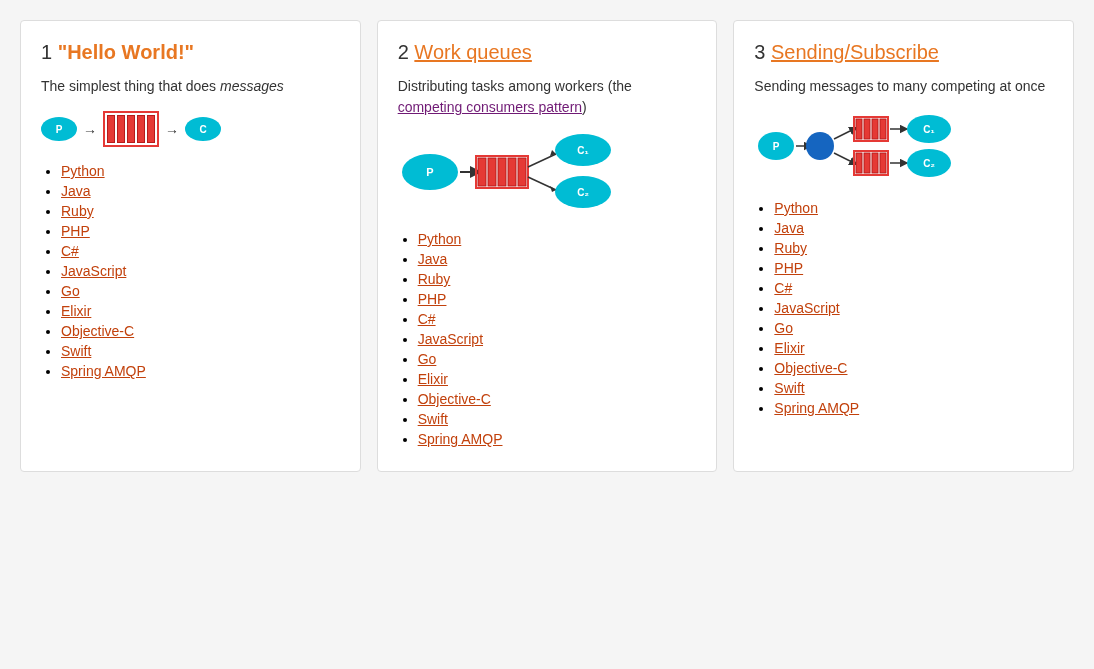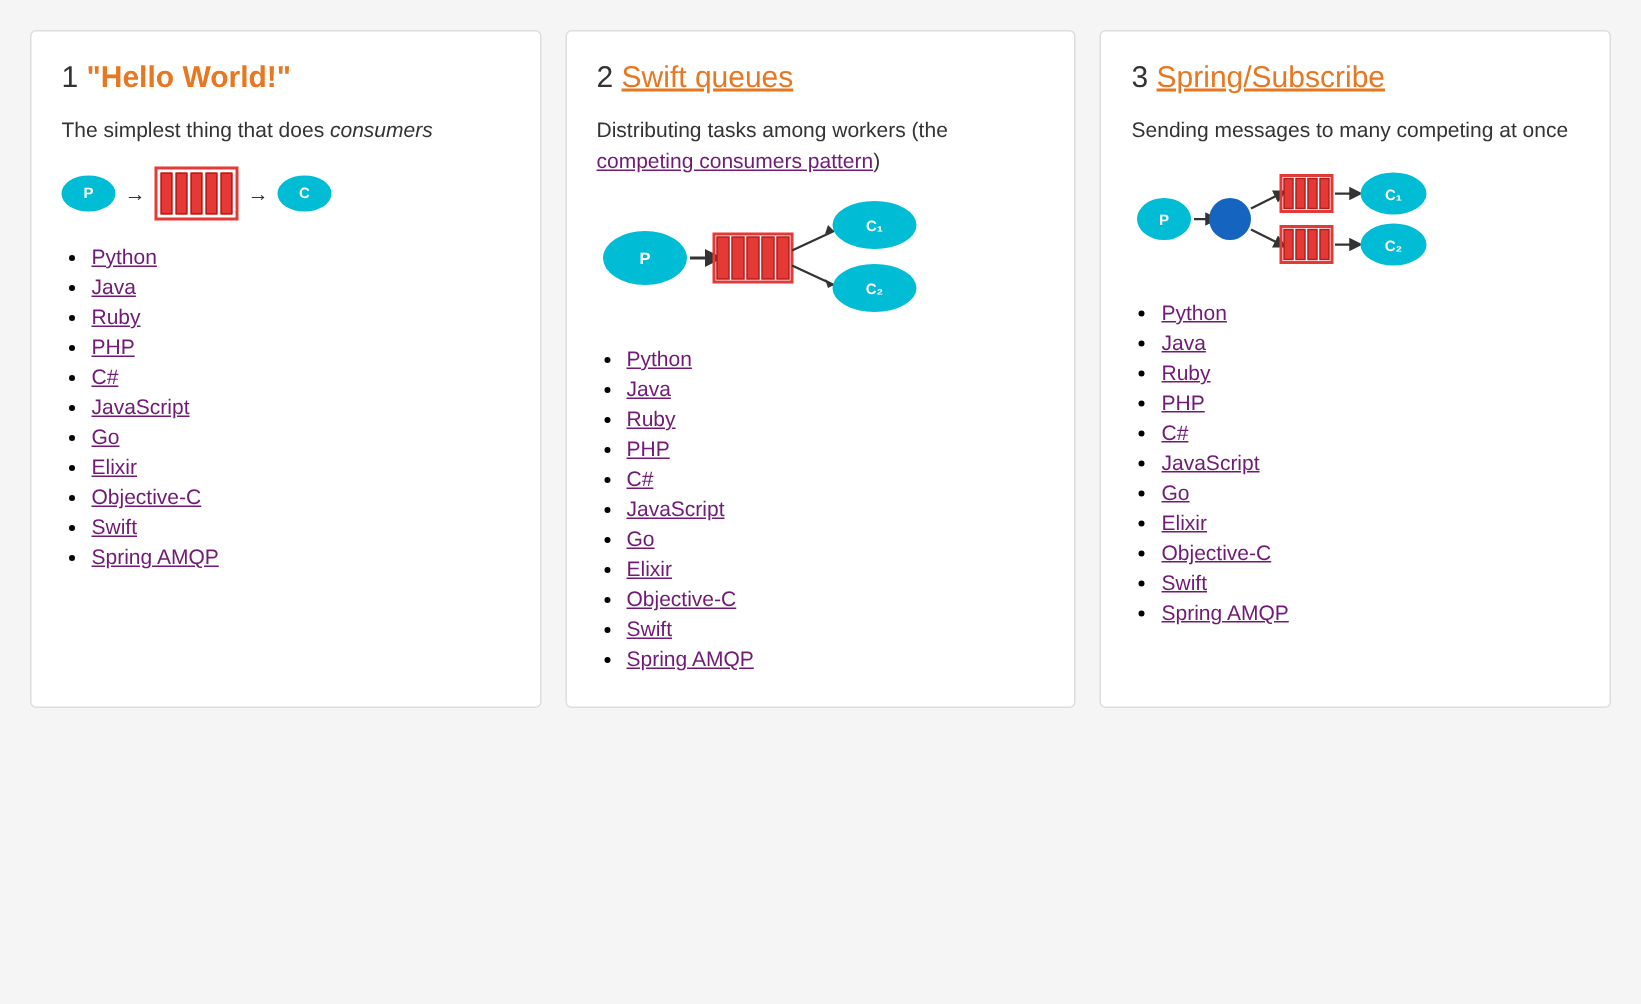--- a/index.html
+++ b/index.html
@@ -93,40 +93,40 @@
       align-items: center;
     }
     ul.lang-list {
       list-style: disc;
       padding-left: 20px;
     }
     ul.lang-list li {
       margin-bottom: 4px;
     }
     ul.lang-list li a {
-      color: #701a75;
+      color: #c2410c;
       text-decoration: underline;
       font-size: 14px;
     }
     
     .diag-svg {
       margin-bottom: 16px;
     }
   </style>
 </head>
 <body>
 
 <div class="container">
 
   <div class="card">
     <h2 class="card-title">
       <span class="num">1 </span><span class="hello">"Hello World!"</span>
     </h2>
     <p class="description">
-      The simplest thing that does <em>consumers</em>
+      The simplest thing that does <em>messages</em>
     </p>
 
     <div class="diag1 diag-svg">
       <div class="oval oval-cyan">P</div>
       <span class="arrow">→</span>
       <div class="queue-outer">
         <div class="queue-bar"></div>
         <div class="queue-bar"></div>
         <div class="queue-bar"></div>
         <div class="queue-bar"></div>
@@ -145,21 +145,21 @@
       <li><a href="#">Go</a></li>
       <li><a href="#">Elixir</a></li>
       <li><a href="#">Objective-C</a></li>
       <li><a href="#">Swift</a></li>
       <li><a href="#">Spring AMQP</a></li>
     </ul>
   </div>
 
   <div class="card">
     <h2 class="card-title">
-      <span class="num">2 </span><a href="#">Swift queues</a>
+      <span class="num">2 </span><a href="#">Work queues</a>
     </h2>
     <p class="description">
       Distributing tasks among workers (the <a href="#">competing consumers pattern</a>)
     </p>
 
     <div class="diag-svg" style="margin-bottom:16px;">
       <svg width="230" height="80">
 
         <ellipse cx="32" cy="40" rx="28" ry="18" fill="#00BCD4"></ellipse>
         <text x="32" y="44" text-anchor="middle" fill="white" font-size="11" font-weight="bold">P</text>
@@ -200,21 +200,21 @@
       <li><a href="#">Go</a></li>
       <li><a href="#">Elixir</a></li>
       <li><a href="#">Objective-C</a></li>
       <li><a href="#">Swift</a></li>
       <li><a href="#">Spring AMQP</a></li>
     </ul>
   </div>
 
   <div class="card">
     <h2 class="card-title">
-      <span class="num">3 </span><a href="#">Spring/Subscribe</a>
+      <span class="num">3 </span><a href="#">Sending/Subscribe</a>
     </h2>
     <p class="description">
       Sending messages to many competing at once
     </p>
 
     <div class="diag-svg" style="margin-bottom:16px;">
       <svg width="240" height="70">
         <defs>
           <marker id="arr3" markerWidth="6" markerHeight="6" refX="3" refY="3" orient="auto">
             <path d="M0,0 L6,3 L0,6 Z" fill="#333"></path>

